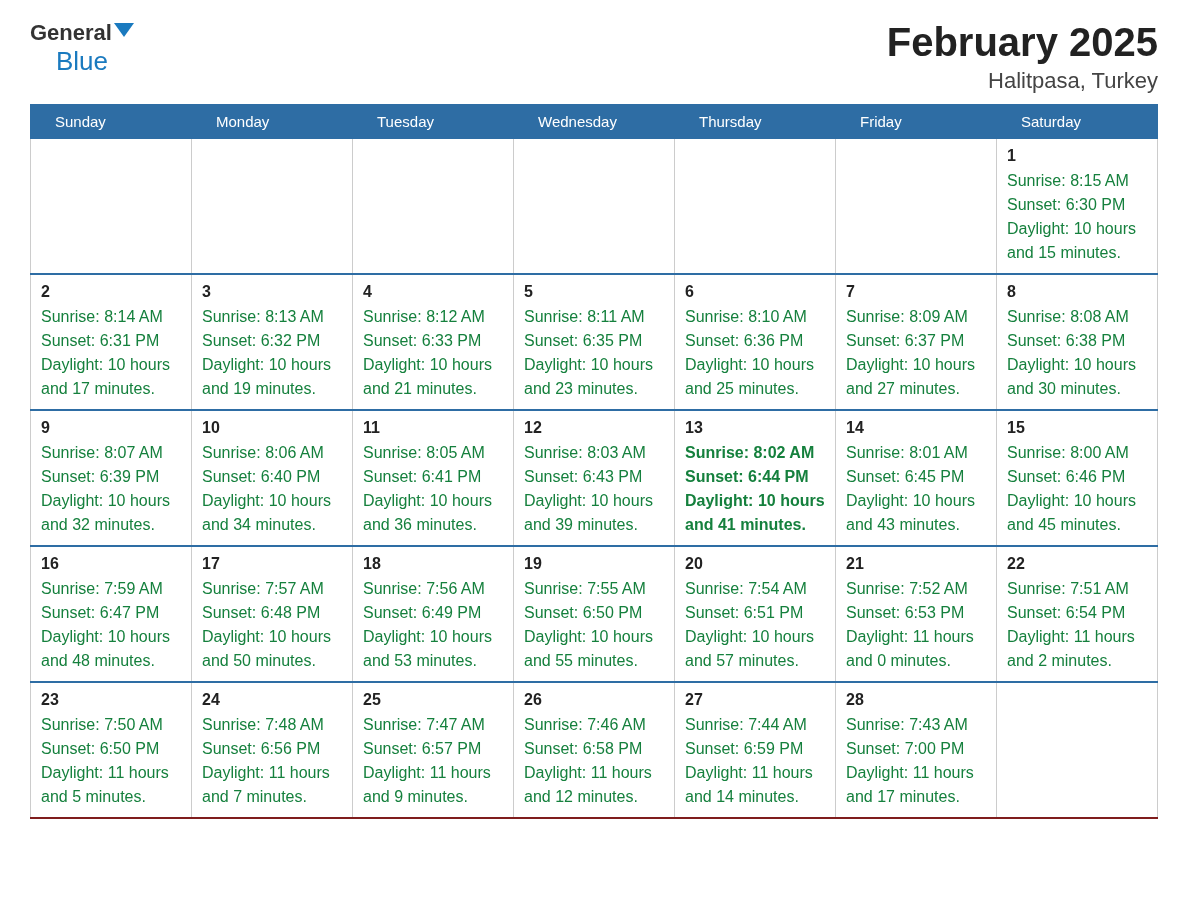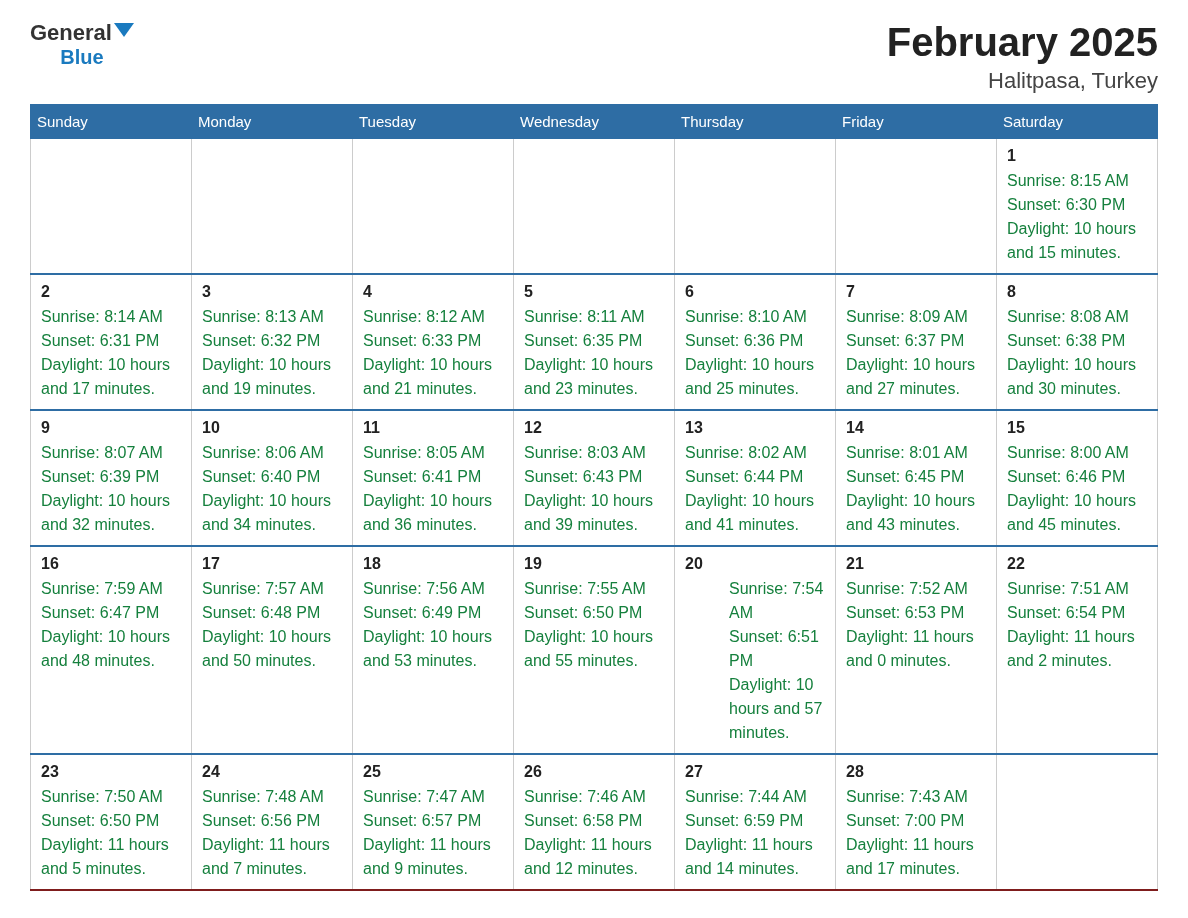--- a/index.html
+++ b/index.html
@@ -15,22 +15,22 @@
       justify-content: space-between;
       align-items: flex-start;
       margin-bottom: 10px;
     }
     .logo-text-general {
       font-size: 22px;
       font-weight: bold;
       color: #333;
     }
     .logo-text-blue {
-      font-size: 20px;
-      font-weight: bold;
+      font-size: 26px;
+      font-weight: normal;
       color: #1a7abf;
     }
     .logo-wrapper {
       display: flex;
       flex-direction: column;
     }
     .logo-row1 {
       display: flex;
       align-items: center;
     }
@@ -53,21 +53,21 @@
       border-collapse: collapse;
       margin-top: 10px;
     }
     thead tr {
       background-color: #2e6da4;
     }
     thead th {
       color: #fff;
       font-size: 15px;
       font-weight: normal;
-      padding: 8px 6px;
+      padding: 8px 24px;
       text-align: left;
       border: 1px solid #2e6da4;
       margin-top: 8px;
     }
     tbody tr {
       border-bottom: 2px solid #2e6da4;
     }
     tbody td {
       vertical-align: top;
       padding: 8px 10px;
@@ -225,21 +225,21 @@
 Daylight: 10 hours and 36 minutes.</div>
         </td>
         <td>
           <span class="day-number">12</span>
           <div class="day-info" style="white-space: pre-line;">Sunrise: 8:03 AM
 Sunset: 6:43 PM
 Daylight: 10 hours and 39 minutes.</div>
         </td>
         <td>
           <span class="day-number">13</span>
-          <div class="day-info" style="white-space: pre-line;">Sunrise: 8:02 AM
+          <div class="day-info" style="white-space: pre-line; font-weight: bold;">Sunrise: 8:02 AM
 Sunset: 6:44 PM
 Daylight: 10 hours and 41 minutes.</div>
         </td>
         <td>
           <span class="day-number">14</span>
           <div class="day-info" style="white-space: pre-line;">Sunrise: 8:01 AM
 Sunset: 6:45 PM
 Daylight: 10 hours and 43 minutes.</div>
         </td>
         <td>
@@ -269,21 +269,21 @@
 Daylight: 10 hours and 53 minutes.</div>
         </td>
         <td>
           <span class="day-number">19</span>
           <div class="day-info" style="white-space: pre-line;">Sunrise: 7:55 AM
 Sunset: 6:50 PM
 Daylight: 10 hours and 55 minutes.</div>
         </td>
         <td>
           <span class="day-number">20</span>
-          <div class="day-info" style="white-space: pre-line; margin-left: 44px;">Sunrise: 7:54 AM
+          <div class="day-info" style="white-space: pre-line;">Sunrise: 7:54 AM
 Sunset: 6:51 PM
 Daylight: 10 hours and 57 minutes.</div>
         </td>
         <td>
           <span class="day-number">21</span>
           <div class="day-info" style="white-space: pre-line;">Sunrise: 7:52 AM
 Sunset: 6:53 PM
 Daylight: 11 hours and 0 minutes.</div>
         </td>
         <td>

